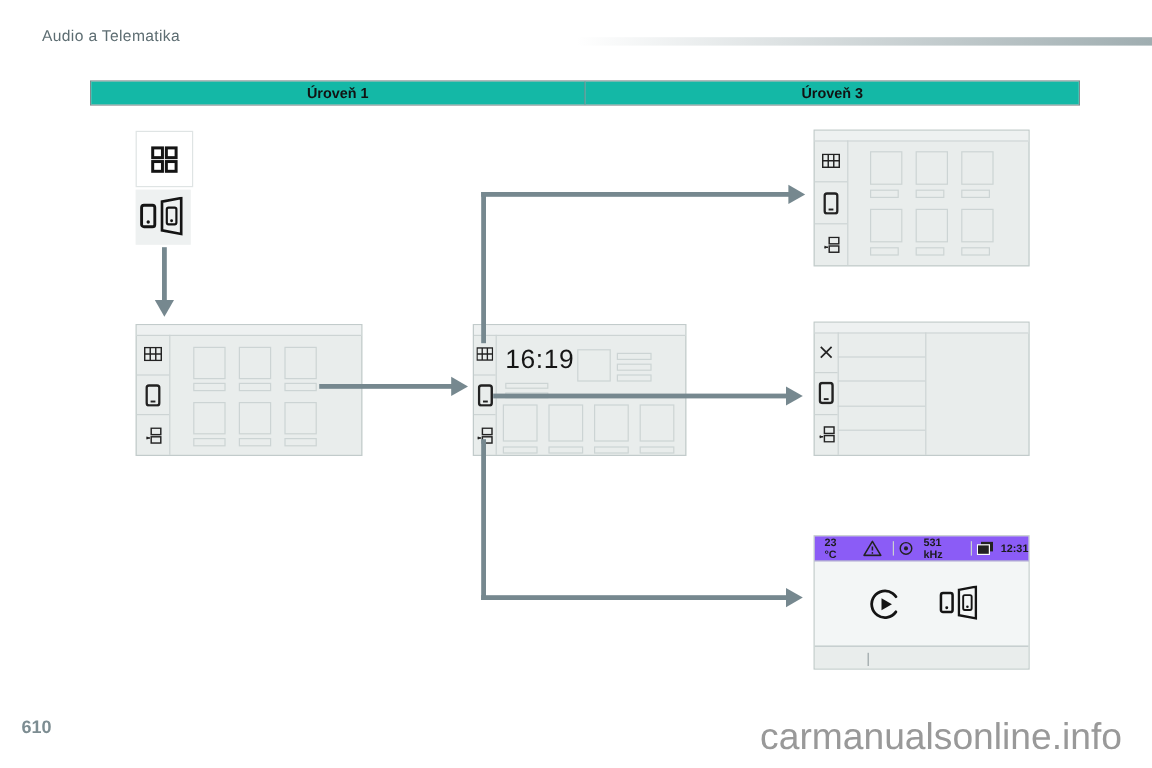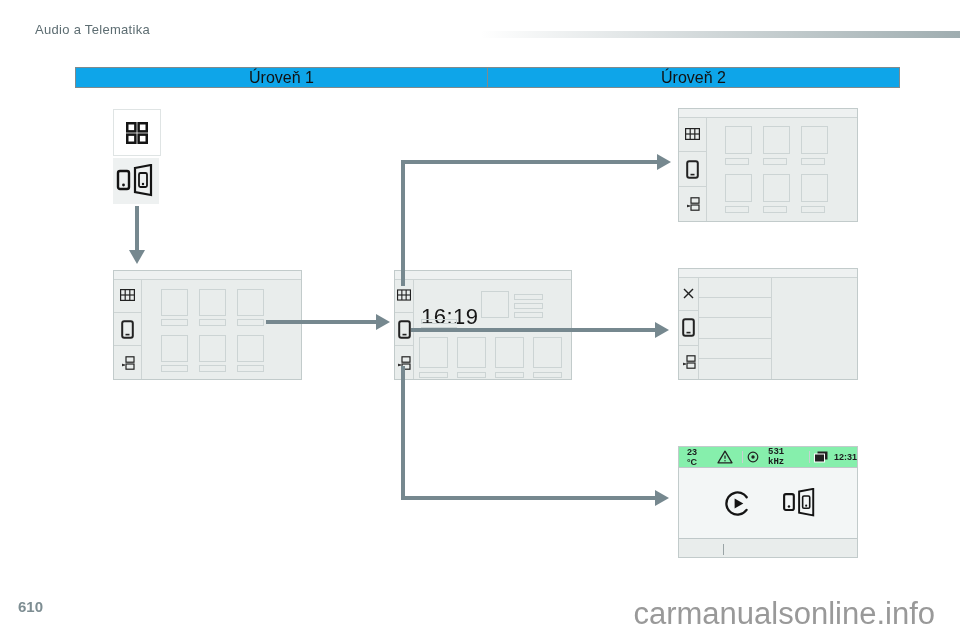--- a/index.html
+++ b/index.html
@@ -9,23 +9,23 @@
   html,body{margin:0;padding:0;width:960px;height:640px;background:#ffffff;
     font-family:"Liberation Sans", sans-serif; position:relative; overflow:hidden;}
   .abs{position:absolute;}
   
   .doc-title{left:35px;top:22px;font-size:13px;color:#5d6d72;letter-spacing:.3px;}
   .grad-bar{left:480px;top:31px;width:480px;height:7px;
     background:linear-gradient(to right, rgba(159,173,176,0), #9fadb0);}
   
   .level-table{left:75px;top:67px;width:825px;height:21px;display:flex;
     border:1px solid #7f8a8d;box-sizing:border-box;}
-  .level-cell{flex:1;background:#0ea5e9;border-right:1px solid #7f8a8d;
+  .level-cell{flex:1;background:#14b8a6;border-right:1px solid #7f8a8d;
     display:flex;align-items:center;justify-content:center;
-    font-size:16px;font-weight:normal;color:#121212;}
+    font-size:12px;font-weight:bold;color:#121212;}
   .level-cell:last-child{border-right:none;}
   
   .tile{display:flex;align-items:center;justify-content:center;box-sizing:border-box;}
   .tile-a{left:113px;top:109px;width:48px;height:47px;background:#fff;border:1px solid #dfe4e4;}
   .tile-b{left:113px;top:158px;width:46px;height:46px;background:#eef1f1;overflow:visible;}
   
   .aline{background:var(--arrow);}
   .head-right{width:0;height:0;border-top:8px solid transparent;
     border-bottom:8px solid transparent;border-left:14px solid var(--arrow);}
   .head-down{width:0;height:0;border-left:8px solid transparent;
@@ -39,21 +39,21 @@
   .s-cell{flex:1;display:flex;align-items:center;justify-content:center;
     border-bottom:1px solid var(--inner-line);}
   .s-cell:last-child{border-bottom:none;}
   .box{position:absolute;border:1px solid var(--box-line);box-sizing:border-box;}
   .clock{font-size:22px;color:#161616;letter-spacing:.5px;}
   
   .list-col{position:absolute;display:flex;flex-direction:column;border-right:1px solid var(--inner-line);}
   .list-row{flex:1;border-bottom:1px solid var(--inner-line);}
   .list-row:last-child{border-bottom:none;}
   
-  .statusbar{position:absolute;left:0;top:0;right:0;height:20px;background:#86efac;
+  .statusbar{position:absolute;left:0;top:0;right:0;height:20px;background:#8b5cf6;
     border-bottom:1px solid #bfc8c9;display:flex;align-items:center;
     font-size:9px;font-weight:bold;color:var(--ink);}
   .sb-sep{width:1px;height:12px;background:#c9d0d1;}
   .radio-main{position:absolute;left:0;top:21px;right:0;height:70px;background:#f3f6f6;
     display:flex;align-items:center;}
   .radio-bottom{position:absolute;left:0;top:91px;right:0;bottom:0;background:var(--screen-bg);
     border-top:1px solid #bfc8c9;}
   .tick{position:absolute;left:44px;top:5px;width:1px;height:11px;background:#9aa4a6;}
   
   .page-num{left:18px;top:598px;font-size:15px;font-weight:bold;color:#7d8d92;}
@@ -61,21 +61,21 @@
   svg{display:block;}
 </style>
 </head>
 <body>
 
 <div class="abs doc-title">Audio a Telematika</div>
 <div class="abs grad-bar"></div>
 
 <div class="abs level-table">
   <div class="level-cell">Úroveň 1</div>
-  <div class="level-cell">Úroveň 2</div>
+  <div class="level-cell">Úroveň 3</div>
 </div>
 
 <div class="abs tile tile-a">
   <span>
     <svg width="26" height="26" viewBox="0 0 24 24" fill="none" stroke="#141414" stroke-width="2.3">
       <rect x="3" y="3" width="7.5" height="7.5"></rect>
         <rect x="13.5" y="3" width="7.5" height="7.5"></rect>
       <rect x="3" y="13.5" width="7.5" height="7.5"></rect>
         <rect x="13.5" y="13.5" width="7.5" height="7.5"></rect>
     </svg>
@@ -152,21 +152,21 @@
     </div>
     <div class="s-cell">
       <svg width="14" height="14" viewBox="0 0 14 14" fill="none" stroke="#222" stroke-width="1.2">
         <rect x="5" y="0.8" width="8" height="5.4"></rect>
           <rect x="5" y="8" width="8" height="5.2"></rect>
         <path d="M1 9 L4 9"></path>
           <path d="M1.2 7.6 L1.2 10.4 L3.4 9 Z" fill="#222" stroke="none"></path>
       </svg>
     </div>
   </div>
-  <div class="abs clock" style="left:26px;top:33px;">16:19</div>
+  <div class="abs clock" style="left:26px;top:16px;">16:19</div>
   <div class="box" style="left:26px;top:48px;width:36px;height:5px;"></div>
   <div class="box" style="left:26px;top:56px;width:36px;height:5px;"></div>
   <div class="box" style="left:86px;top:20px;width:28px;height:27px;"></div>
   <div class="box" style="left:119px;top:23px;width:29px;height:6px;"></div>
   <div class="box" style="left:119px;top:32px;width:29px;height:6px;"></div>
   <div class="box" style="left:119px;top:41px;width:29px;height:6px;"></div>
   <div class="box" style="left:24px;top:66px;width:29px;height:31px;"></div>
   <div class="box" style="left:62px;top:66px;width:29px;height:31px;"></div>
   <div class="box" style="left:100px;top:66px;width:29px;height:31px;"></div>
   <div class="box" style="left:138px;top:66px;width:29px;height:31px;"></div>
@@ -260,21 +260,21 @@
           <circle cx="8" cy="10.8" r="0.7" fill="#222" stroke="none"></circle>
       </svg>
     </span>
     <span class="sb-sep" style="margin-left:9px;"></span>
     <span style="margin-left:4px;">
       <svg width="12" height="12" viewBox="0 0 12 12">
           <circle cx="6" cy="6" r="4.8" fill="none" stroke="#222" stroke-width="1.2"></circle>
           <circle cx="6" cy="6" r="1.7" fill="#222"></circle>
         </svg>
     </span>
-    <span style="margin-left:9px;font-family:Liberation Mono, monospace;">531 kHz</span>
+    <span style="margin-left:9px;">531 kHz</span>
     <span class="sb-sep" style="margin-left:9px;"></span>
     <span style="margin-left:4px;">
       <svg width="14" height="12" viewBox="0 0 14 12">
           <rect x="3.5" y="0.5" width="10" height="8" fill="#222"></rect>
           <rect x="0.5" y="3" width="10" height="8" fill="#222" stroke="#fbfcfc" stroke-width="1"></rect>
         </svg>
     </span>
     <span style="margin-left:6px;">12:31</span>
   </div>
   <div class="radio-main">

